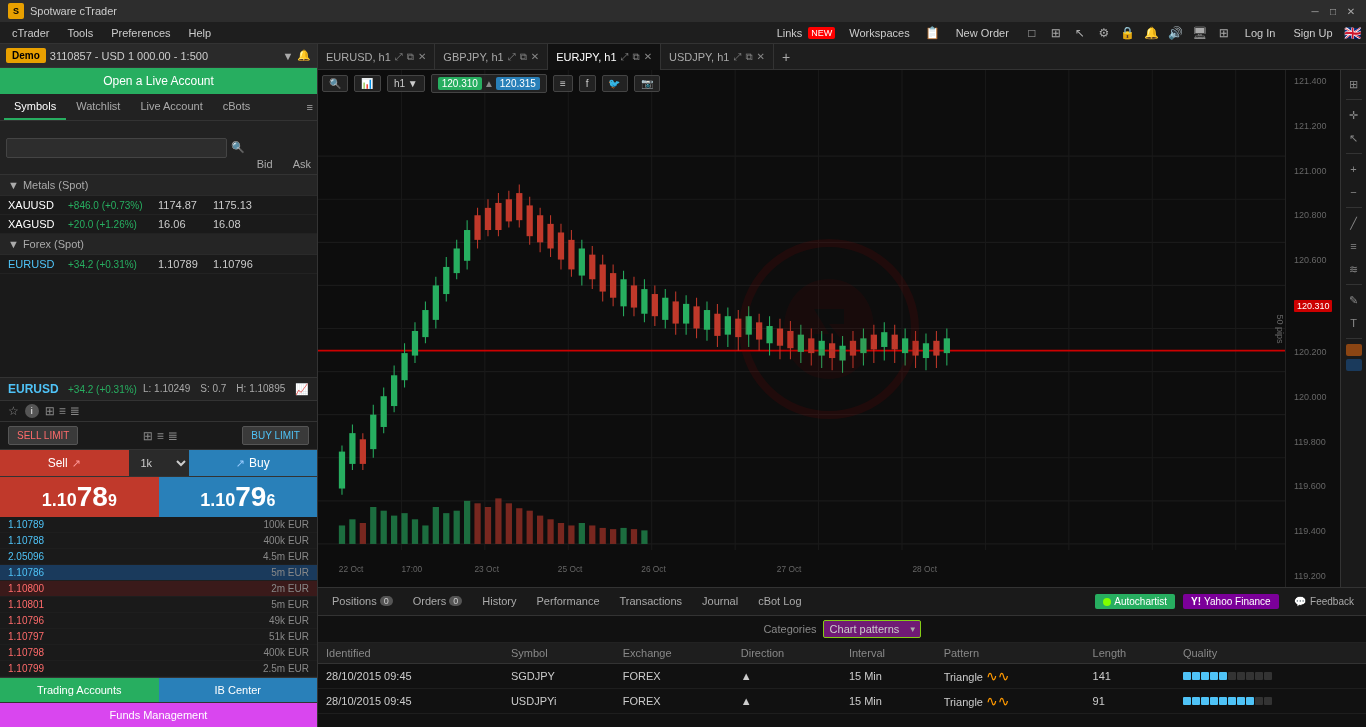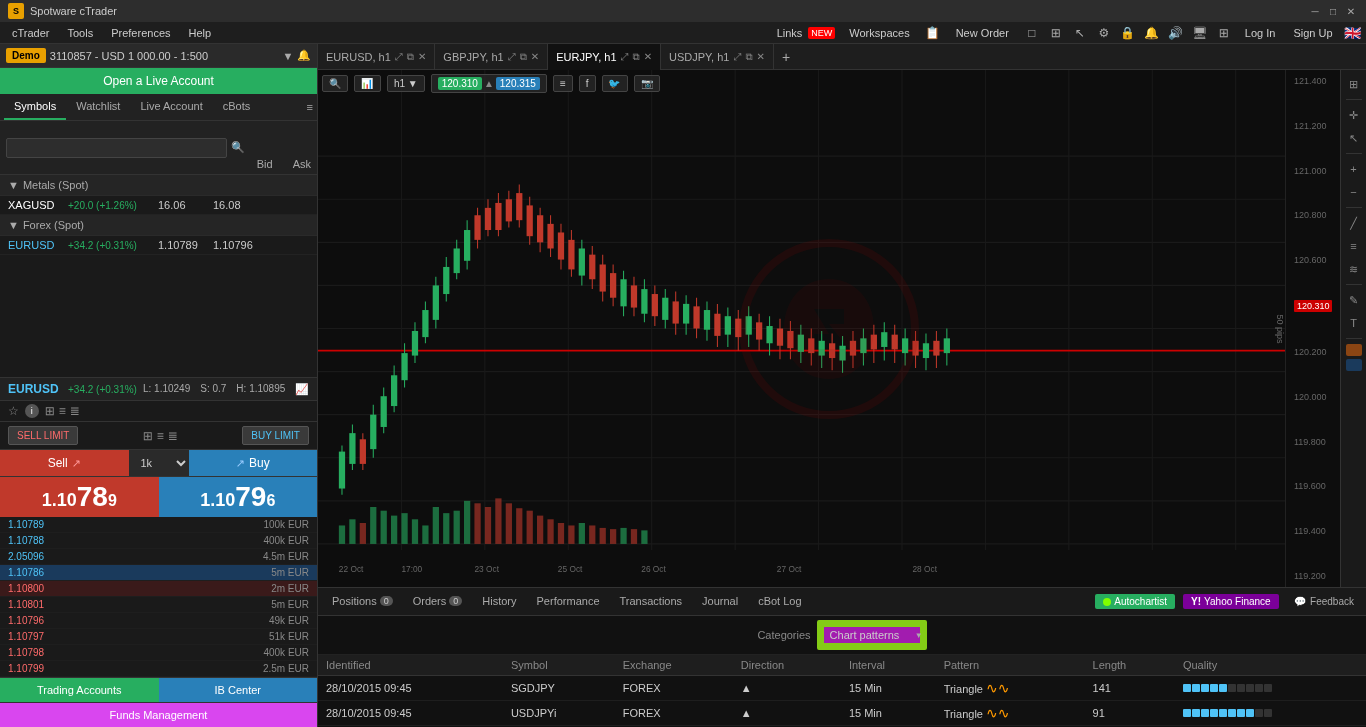--- a/index.html
+++ b/index.html
@@ -137,21 +137,21 @@
     .bottom-tab .badge { background: #555; color: #ccc; font-size: 9px; padding: 0 4px; border-radius: 8px; margin-left: 3px; }
     .bottom-tab-right { margin-left: auto; display: flex; align-items: center; gap: 8px; }
     .autochart-btn { background: #27ae60; color: white; padding: 2px 8px; font-size: 10px; border-radius: 2px; cursor: pointer; display: flex; align-items: center; gap: 3px; }
     .yahoo-btn { background: #7b0099; color: white; padding: 2px 8px; font-size: 10px; border-radius: 2px; cursor: pointer; display: flex; align-items: center; gap: 3px; }
     .feedback-btn { background: transparent; color: #aaa; padding: 2px 8px; font-size: 10px; cursor: pointer; display: flex; align-items: center; gap: 3px; }
 
     
     #bottom-content { flex: 1; overflow: hidden; }
     #pattern-header { display: flex; align-items: center; justify-content: center; padding: 4px 8px; border-bottom: 1px solid #222; gap: 6px; font-size: 11px; color: #aaa; }
     .categories-label { color: #888; }
-    .categories-dropdown { background: #a21caf; border: 7px solid #84cc16; color: #ccc; padding: 2px 20px 2px 6px; font-size: 11px; cursor: pointer; border-radius: 2px; appearance: none; position: relative; }
+    .categories-dropdown { background: #701a75; border: 1px solid #84cc16; color: #ccc; padding: 2px 20px 2px 6px; font-size: 11px; cursor: pointer; border-radius: 2px; appearance: none; position: relative; }
     .dropdown-wrap { position: relative; display: inline-flex; align-items: center; }
     .dropdown-wrap::after { content: '▼'; position: absolute; right: 4px; font-size: 8px; color: #aaa; pointer-events: none; }
 
     #patterns-table { width: 100%; border-collapse: collapse; font-size: 11px; }
     #patterns-table th { background: #1e1e1e; color: #888; padding: 4px 8px; text-align: left; border-bottom: 1px solid #333; font-weight: normal; }
     #patterns-table td { padding: 4px 8px; border-bottom: 1px solid #1e1e1e; color: #ccc; }
     .dir-up { color: #27ae60; }
     .quality-bar { display: flex; gap: 1px; }
     .q-dot { width: 8px; height: 8px; border-radius: 1px; }
     .q-dot.filled { background: #4fc3f7; }
@@ -253,20 +253,26 @@
         <span>Bid</span>
         <span>Ask</span>
       </div>
     </div>
 
     <div id="symbols-list">
 
       <div class="category-header">
         <span>▼</span>
         <span>Metals (Spot)</span>
+      </div>
+      <div class="symbol-row">
+        <span class="symbol-name">XAUUSD</span>
+        <span class="symbol-change">+846.0 (+0.73%)</span>
+        <span class="symbol-bid">1174.87</span>
+        <span class="symbol-ask">1175.13</span>
       </div>
       <div class="symbol-row">
         <span class="symbol-name">XAGUSD</span>
         <span class="symbol-change">+20.0 (+1.26%)</span>
         <span class="symbol-bid">16.06</span>
         <span class="symbol-ask">16.08</span>
       </div>
 
       <div class="category-header">
         <span>▼</span>

